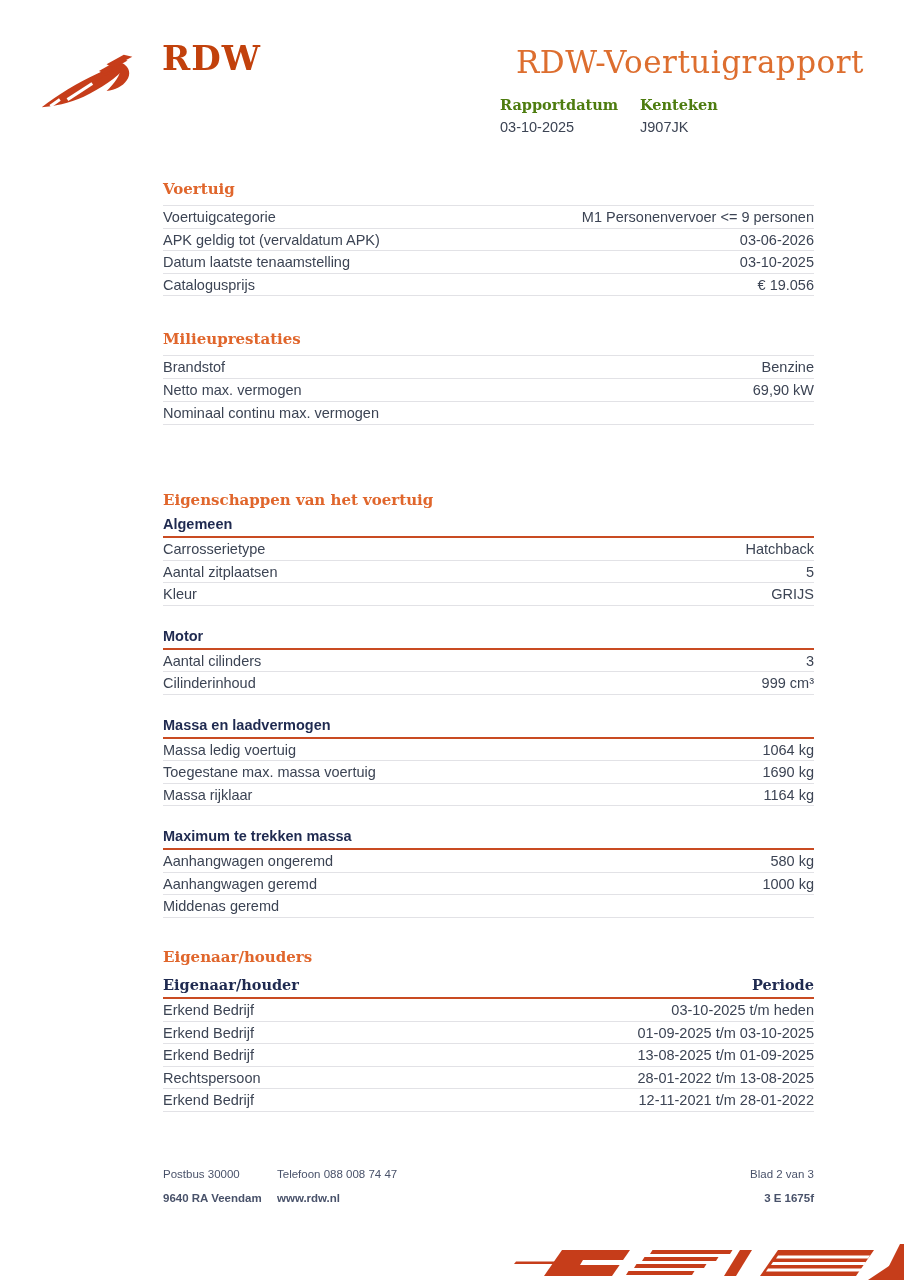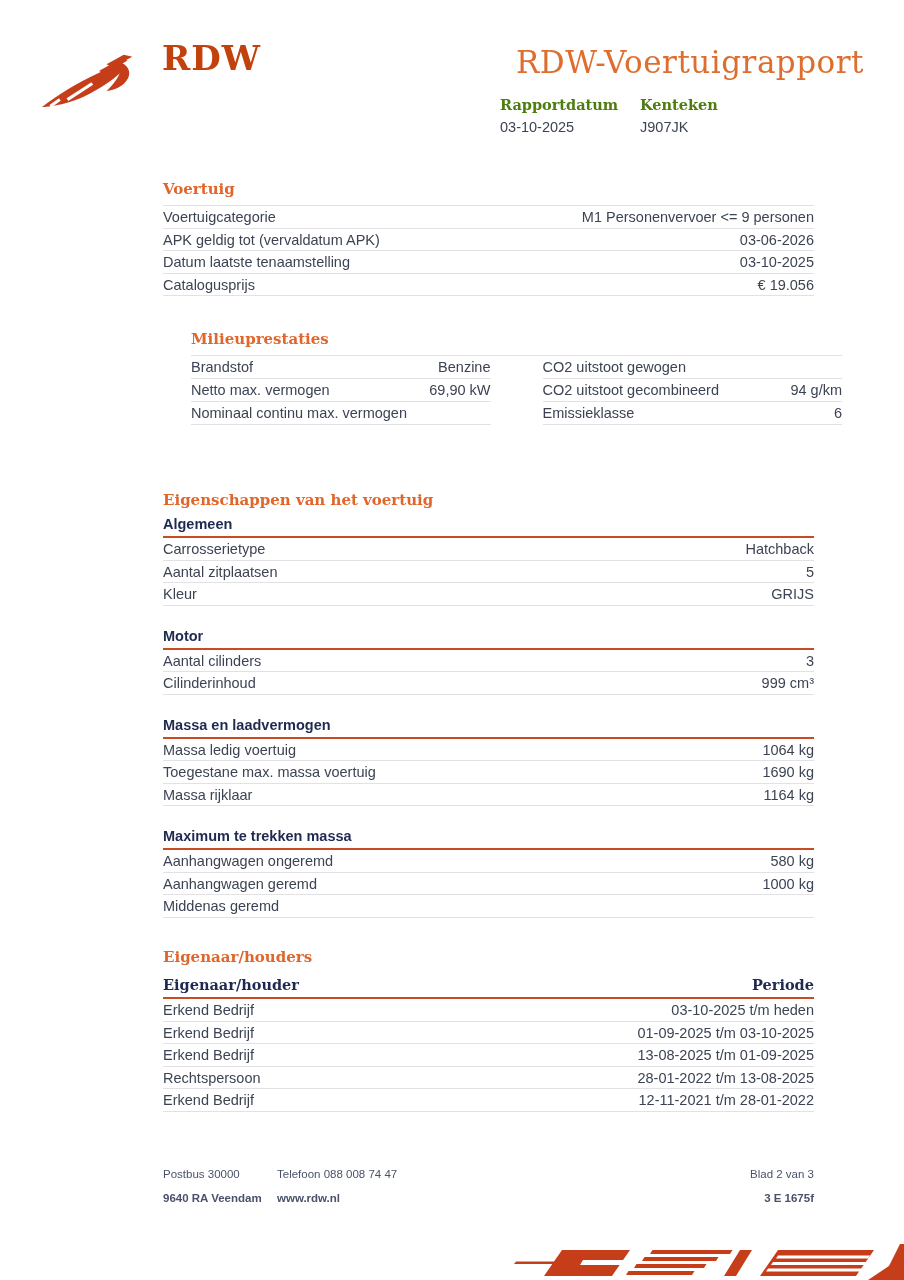--- a/index.html
+++ b/index.html
@@ -123,52 +123,38 @@
     <div class="row">
       <span class="cell-label">Datum laatste tenaamstelling</span>
       <span class="cell-value">03-10-2025</span>
     </div>
     <div class="row">
       <span class="cell-label">Catalogusprijs</span>
       <span class="cell-value">€ 19.056</span>
     </div>
   </div>
 
-  <div class="section" style="top:330px;margin-left:28px;">
+  <div class="section" style="top:330px;">
     <div class="sec-title">Milieuprestaties</div>
     <div class="hr"></div>
     <div class="cols">
       <div class="col">
         <div class="row">
           <span class="cell-label">Brandstof</span>
           <span class="cell-value">Benzine</span>
         </div>
         <div class="row">
           <span class="cell-label">Netto max. vermogen</span>
           <span class="cell-value">69,90 kW</span>
         </div>
         <div class="row">
           <span class="cell-label">Nominaal continu max. vermogen</span>
           <span class="cell-value"></span>
         </div>
       </div>
-      <div class="col">
-        <div class="row">
-          <span class="cell-label">CO2 uitstoot gewogen</span>
-          <span class="cell-value"></span>
-        </div>
-        <div class="row">
-          <span class="cell-label">CO2 uitstoot gecombineerd</span>
-          <span class="cell-value">94 g/km</span>
-        </div>
-        <div class="row">
-          <span class="cell-label">Emissieklasse</span>
-          <span class="cell-value">6</span>
-        </div>
-      </div>
     </div>
   </div>
 
   <div class="section" style="top:491px;">
     <div class="sec-title">Eigenschappen van het voertuig</div>
 
     <div class="subsec first">
       <div class="subsec-title">Algemeen</div>
       <div class="orange-rule"></div>
       <div class="row">

